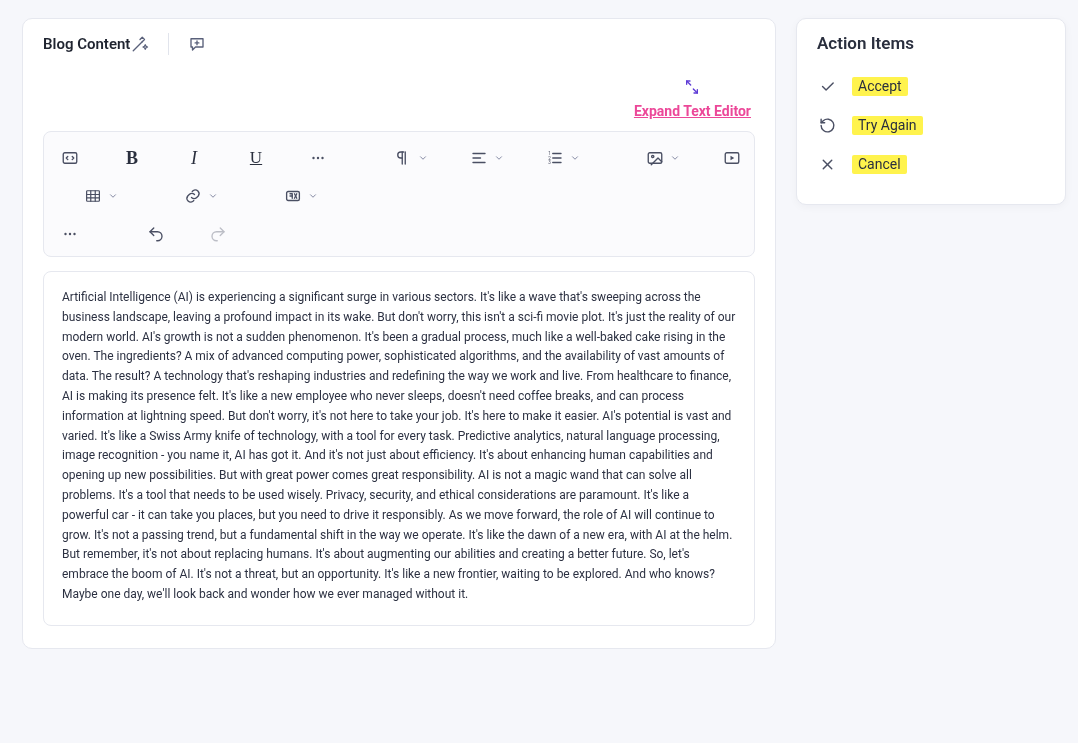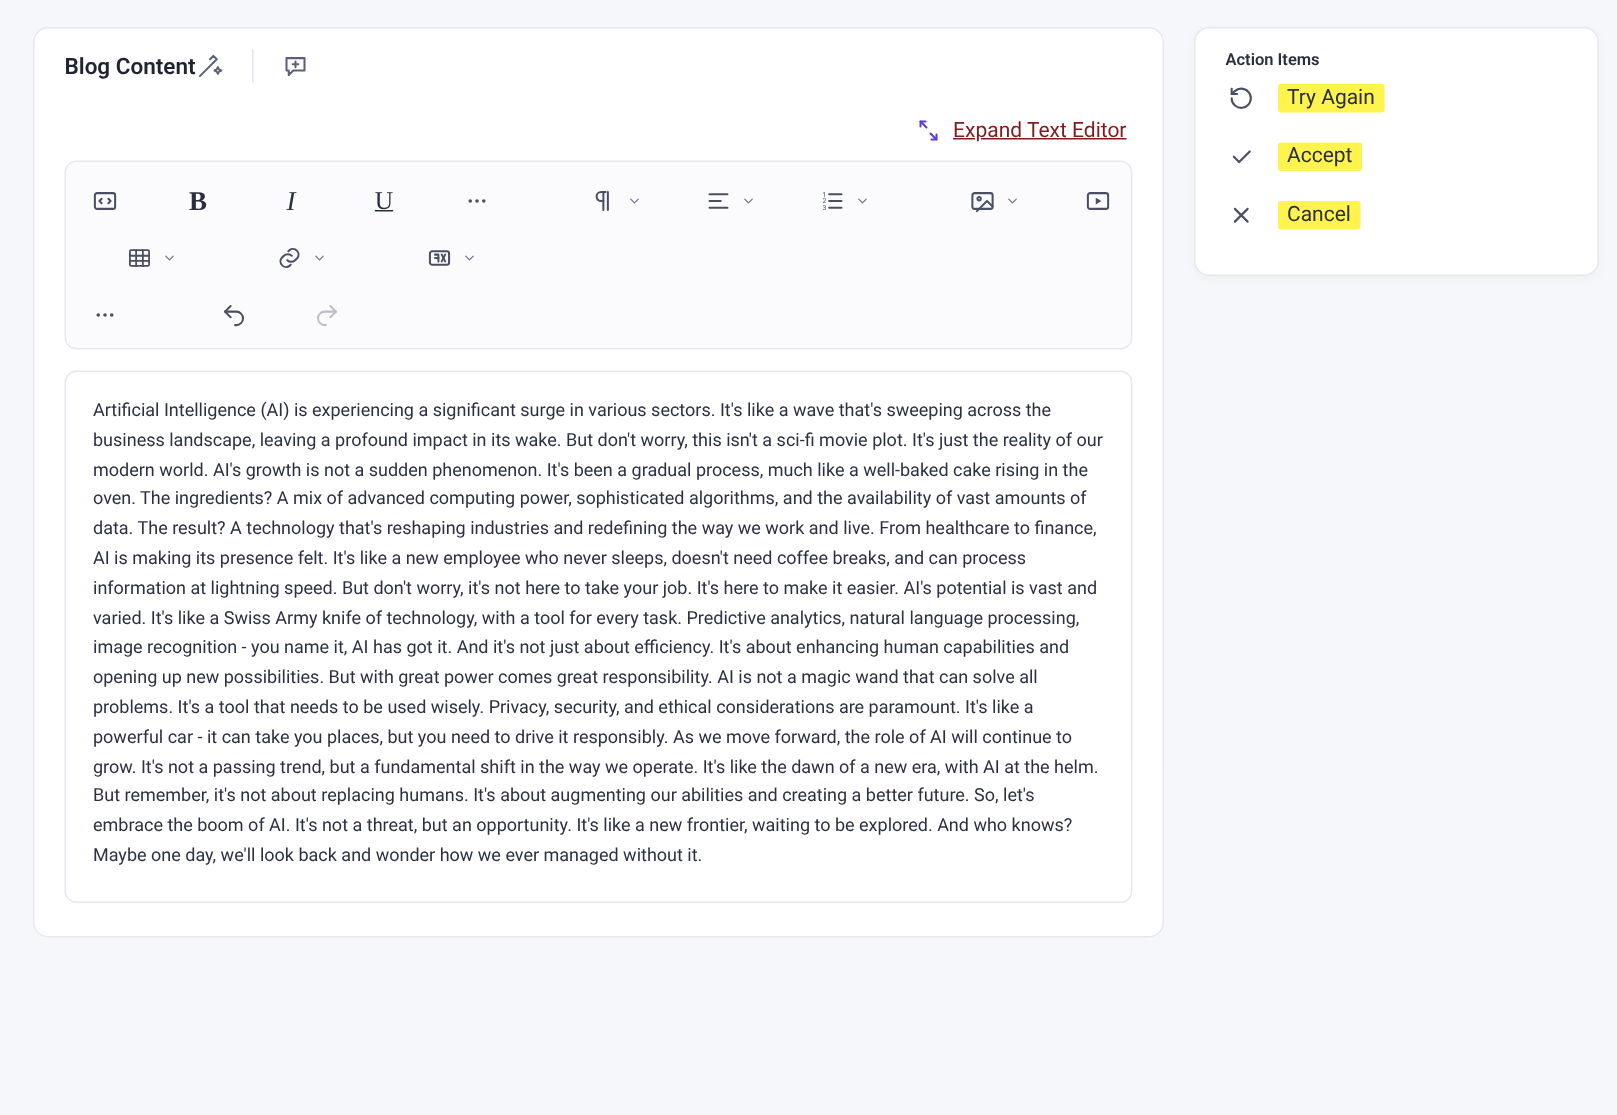--- a/index.html
+++ b/index.html
@@ -56,28 +56,29 @@
     padding: 8px 20px 0 20px;
   }
   .expand-row {
     display: flex;
     justify-content: flex-end;
     align-items: center;
     gap: 8px;
     padding: 6px 4px 12px 4px;
   }
   .expand-link {
-    color: #7f1d1d;
-    font-weight: 400;
+    color: #ec4899;
+    font-weight: 700;
     font-size: 14px;
     text-decoration: underline;
     cursor: pointer;
     display: inline-flex;
     align-items: center;
     gap: 8px;
+    flex-direction: column;
   }
   .expand-link svg { width: 16px; height: 16px; color: #5d3bd6; }
   
   .toolbar {
     border: 1px solid #e6e8ef;
     border-radius: 8px;
     background: #fbfbfd;
     padding: 10px 6px 6px 10px;
   }
   .tb-row {
@@ -121,23 +122,24 @@
   
   .action-panel {
     width: 270px;
     background: #ffffff;
     border: 1px solid #e6e8ef;
     border-radius: 10px;
     padding: 14px 20px 20px 20px;
     box-shadow: 0 2px 8px rgba(30,36,62,0.04);
   }
   .action-title {
-    font-size: 11px;
+    font-size: 17px;
     font-weight: 600;
     color: #2a2f3e;
+    margin-bottom: 14px;
   }
   .action-item {
     display: flex;
     align-items: center;
     gap: 16px;
     padding: 10px 2px;
     cursor: pointer;
     font-size: 14px;
     color: #2a2f3e;
   }
@@ -353,31 +355,31 @@
       </div>
 
     </div>
   </div>
 
   <div class="action-panel">
     <div class="action-title">Action Items</div>
 
     <div class="action-item">
       <svg viewBox="0 0 24 24" fill="none" stroke="currentColor" stroke-width="2" stroke-linecap="round" stroke-linejoin="round">
+          <path d="M5 12l5 5L20 7"></path>
+        </svg>
+      <span class="hl">Accept</span>
+    </div>
+
+    <div class="action-item">
+      <svg viewBox="0 0 24 24" fill="none" stroke="currentColor" stroke-width="2" stroke-linecap="round" stroke-linejoin="round">
           <path d="M3 12a9 9 0 1 0 3-6.7L3 8"></path>
           <path d="M3 3v5h5"></path>
         </svg>
       <span class="hl">Try Again</span>
-    </div>
-
-    <div class="action-item">
-      <svg viewBox="0 0 24 24" fill="none" stroke="currentColor" stroke-width="2" stroke-linecap="round" stroke-linejoin="round">
-          <path d="M5 12l5 5L20 7"></path>
-        </svg>
-      <span class="hl">Accept</span>
     </div>
 
     <div class="action-item">
       <svg viewBox="0 0 24 24" fill="none" stroke="currentColor" stroke-width="2" stroke-linecap="round" stroke-linejoin="round">
           <path d="M6 6l12 12"></path>
           <path d="M18 6L6 18"></path>
         </svg>
       <span class="hl">Cancel</span>
     </div>
   </div>

